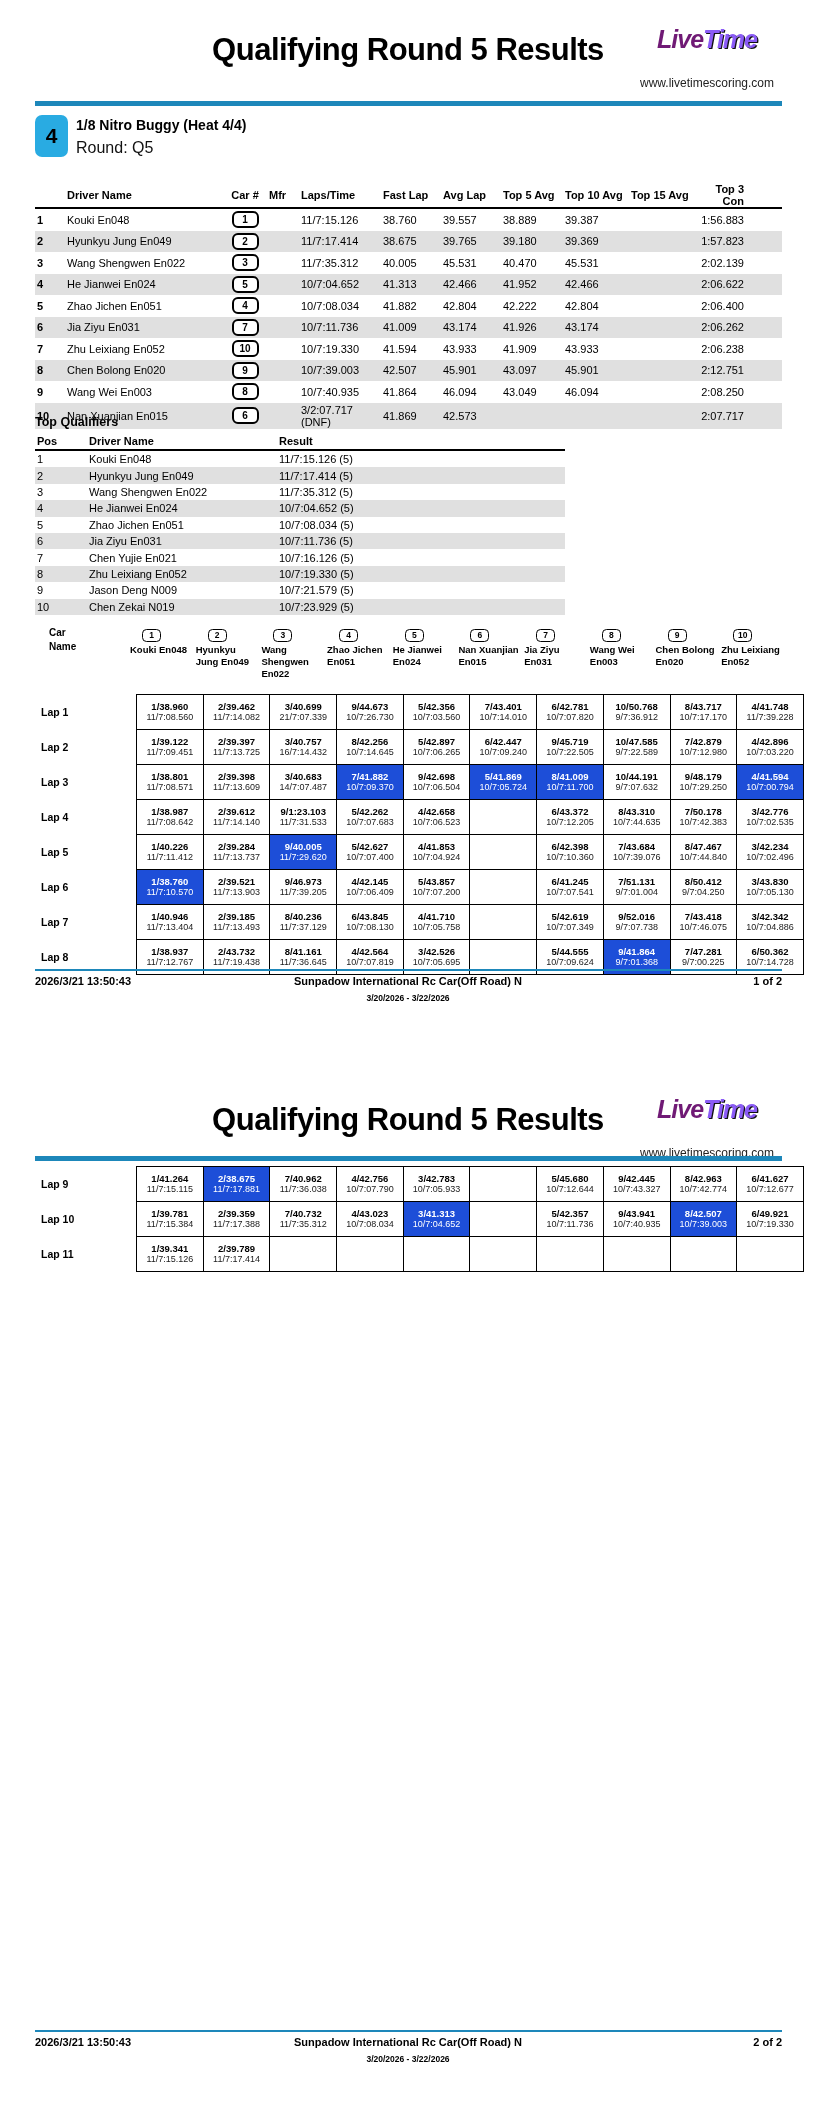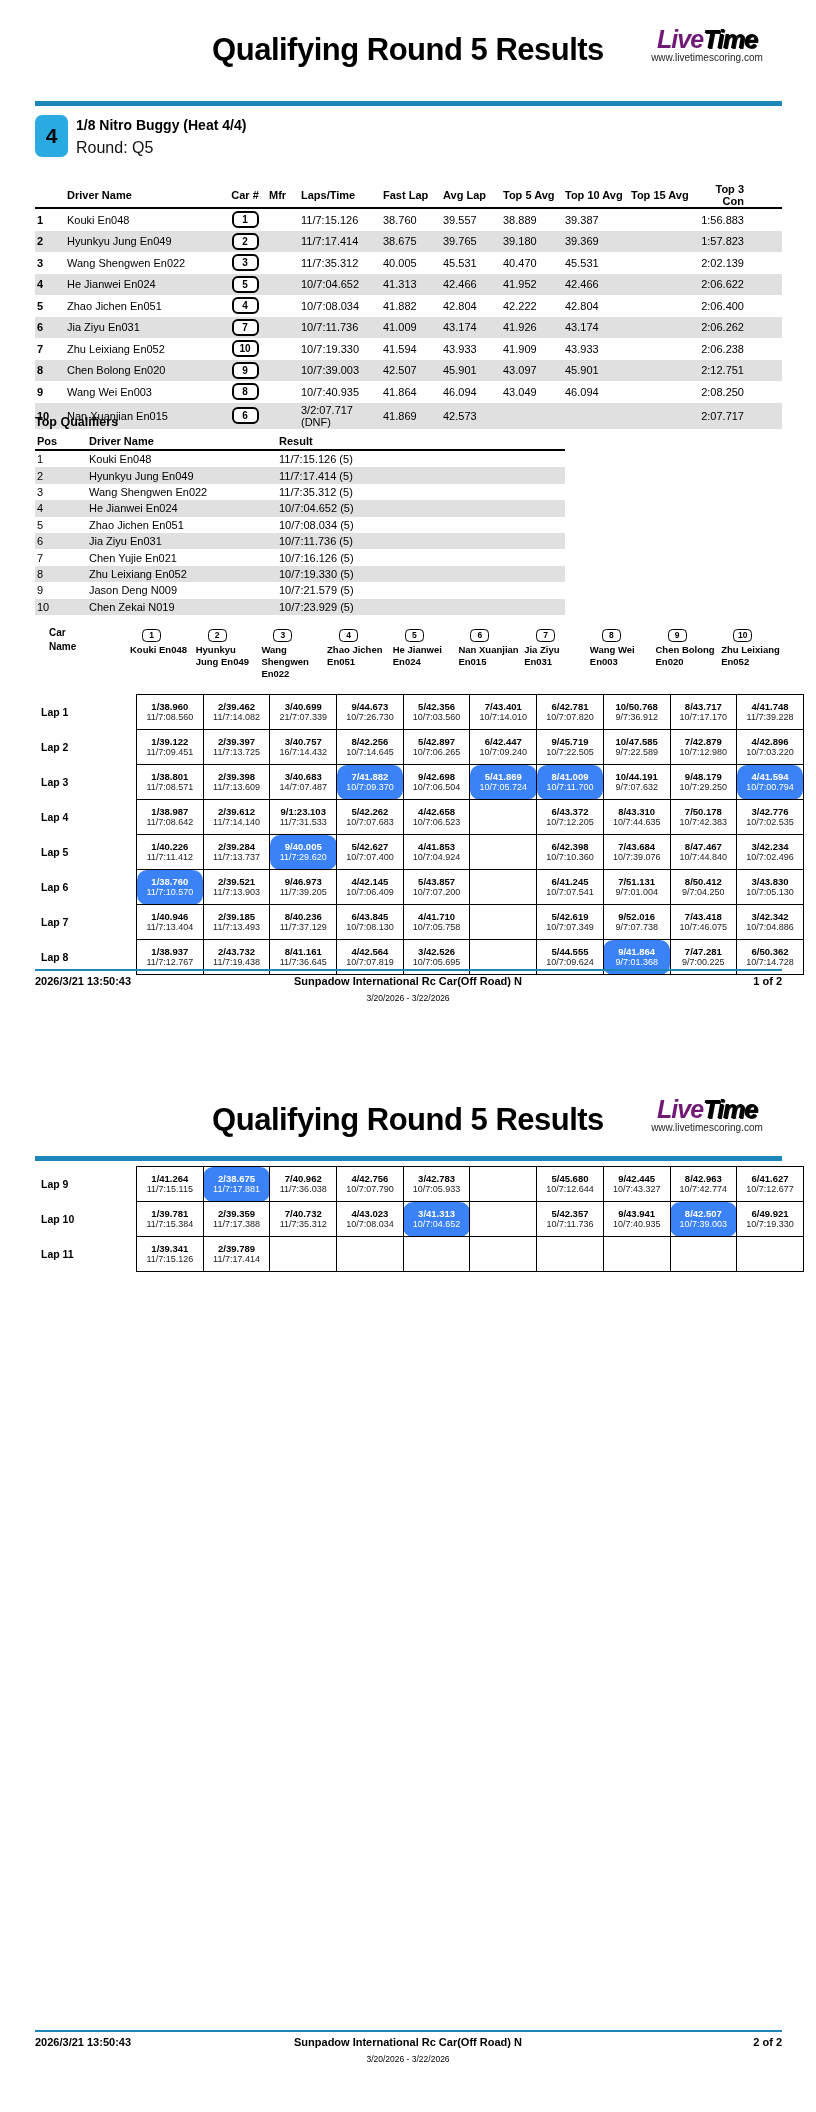--- a/index.html
+++ b/index.html
@@ -4,22 +4,22 @@
 <style>
   html,body{margin:0;padding:0;background:#fff;}
   .canvas{position:relative;width:816px;height:2112px;background:#fff;overflow:hidden;
           font-family:"Liberation Sans",sans-serif;color:#000;}
   
   .hdr-title{position:absolute;left:108px;width:600px;text-align:center;
              font-size:31px;font-weight:bold;letter-spacing:-0.5px;white-space:nowrap;}
   .logo{position:absolute;width:150px;text-align:center;}
   .logo-main{font-size:25px;font-weight:bold;font-style:italic;letter-spacing:-1px;line-height:26px;}
   .logo-live{color:#701a75;}
-  .logo-time{color:#000000;text-shadow:1.2px 1.2px 0 #111;}
-  .logo-url{font-size:10px;color:#222;}
+  .logo-time{color:#8b5cf6;text-shadow:1.2px 1.2px 0 #111;}
+  .logo-url{font-size:12px;color:#222;margin-top:24px;}
   .rule{position:absolute;left:35px;width:747px;height:5px;background:#1d87ba;}
   
   .heat-badge{position:absolute;left:35px;top:115px;width:33px;height:42px;background:#29abe2;
               border-radius:7px;display:flex;align-items:center;justify-content:center;
               font-size:21px;font-weight:bold;}
   .heat-title{position:absolute;left:76px;top:117px;font-size:14px;font-weight:bold;}
   .heat-round{position:absolute;left:76px;top:139px;font-size:16px;color:#111;}
   
   table{border-collapse:collapse;table-layout:fixed;}
   .results{position:absolute;left:35px;top:183px;width:747px;font-size:11px;}
@@ -46,27 +46,27 @@
   .lapcols{position:absolute;left:130px;top:624px;width:659px;display:flex;}
   .lapcol{flex:0 0 65.7px;}
   .lapcol-badge{padding-left:12px;margin-bottom:2px;}
   .lapcol-name{font-size:9.5px;font-weight:bold;line-height:12px;padding-right:5px;word-wrap:break-word;}
   .lapgrid{position:absolute;left:35px;}
   .lapgrid td{height:34px;padding:0;}
   .laplabel{width:95px;font-size:10.5px;font-weight:bold;padding-left:6px !important;}
   .lapcell{width:65.7px;border:1.6px solid #000;text-align:center;vertical-align:middle;}
   .lc-top{font-size:9.5px;font-weight:bold;line-height:11.5px;}
   .lc-bot{font-size:9px;line-height:11.5px;color:#1a1a1a;}
-  .lapcell.hl{background:#3b82f6;color:#fff;border-radius:10px;}
+  .lapcell.hl{background:#1d4ed8;color:#fff;}
   .lapcell.hl .lc-bot{color:#fff;}
   
   .footer-line{position:absolute;left:35px;width:747px;height:2px;background:#1d87ba;}
   .ft-date{position:absolute;left:35px;font-size:11px;font-weight:bold;}
   .ft-center{position:absolute;left:208px;width:400px;text-align:center;font-weight:bold;font-size:11px;}
-  .ft-dates{position:absolute;left:208px;width:400px;text-align:center;font-weight:normal;font-size:8.5px;}
+  .ft-dates{position:absolute;left:208px;width:400px;text-align:center;font-weight:bold;font-size:8.5px;}
   .ft-page{position:absolute;right:34px;font-size:11px;font-weight:bold;}
 </style>
 </head>
 <body>
 
 <div class="canvas">
 
   <div class="hdr-title" style="top:32px">Qualifying Round 5 Results</div>
   <div class="logo" style="left:632px;top:26px">
     <div class="logo-main"><span class="logo-live">Live</span><span class="logo-time">Time</span></div>

